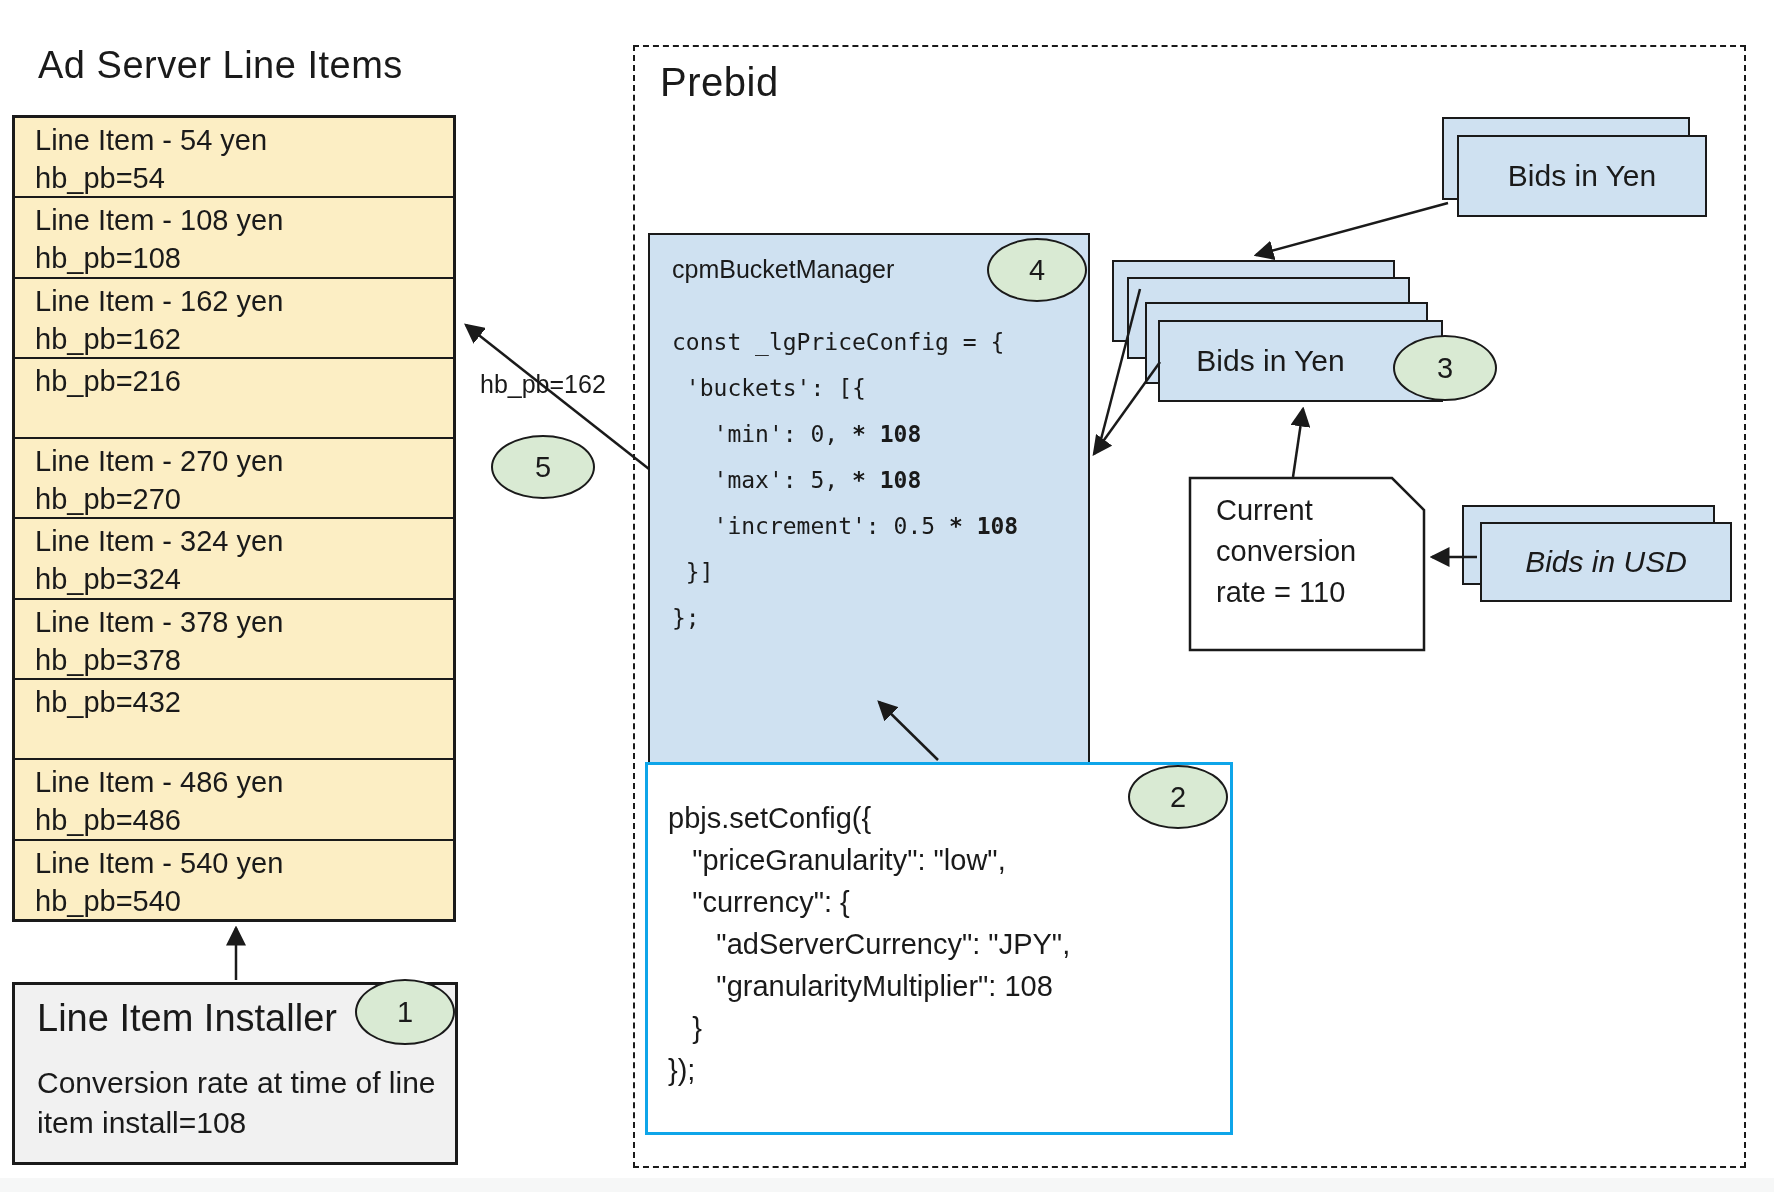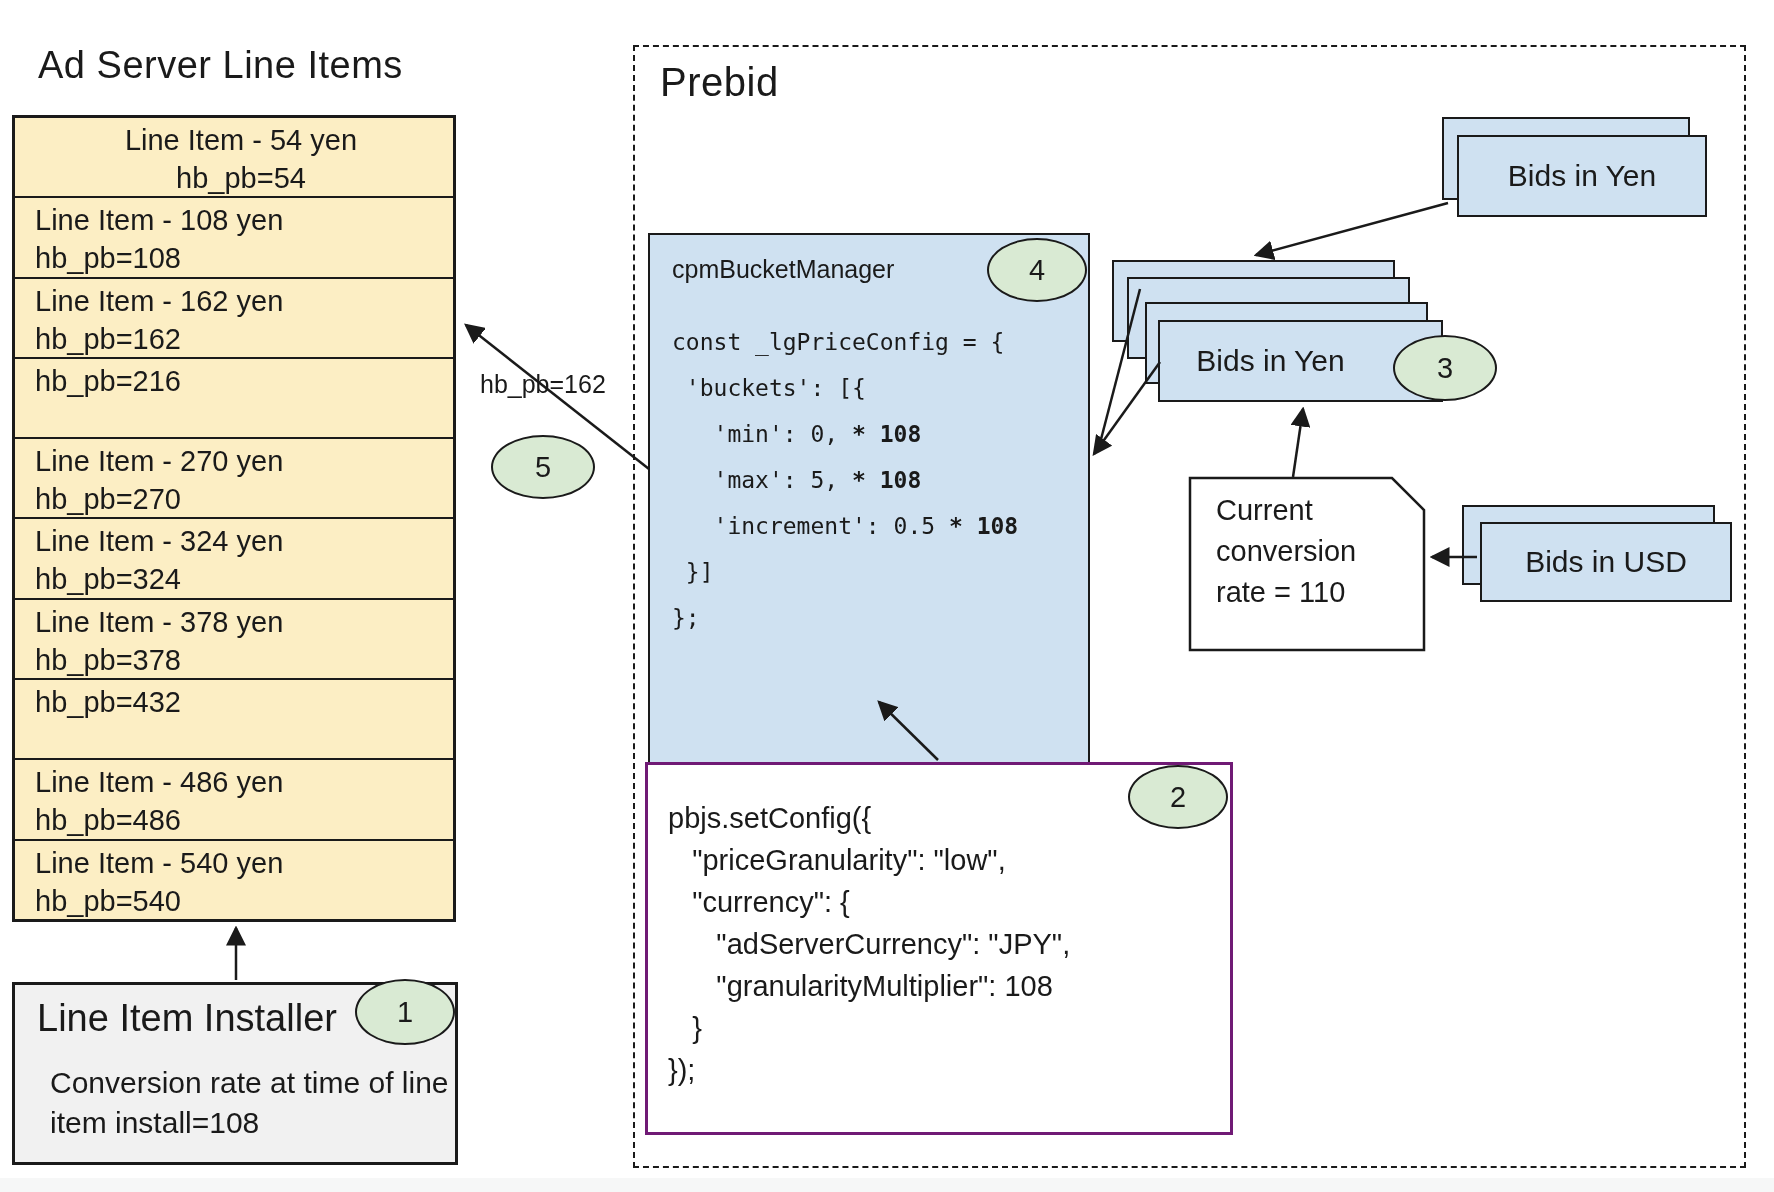--- a/index.html
+++ b/index.html
@@ -11,48 +11,48 @@
   
   .big-title{font-size:38px;letter-spacing:0.5px;}
   
   #li-table{
     left:12px;top:115px;width:444px;height:807px;
     background:#fceec4;border:3px solid #1a1a1a;
     display:flex;flex-direction:column;box-sizing:border-box;
   }
   .li-row{flex:1;border-top:2.5px solid #1a1a1a;padding:3px 6px 0 20px;
     font-size:29px;line-height:38px;overflow:hidden;}
-  .li-row:first-child{border-top:none;text-align:center;}
+  .li-row:first-child{border-top:none;}
   
   #installer{
     left:12px;top:982px;width:446px;height:183px;background:#f1f1f1;
     border:3px solid #1a1a1a;box-sizing:border-box;
   }
   #installer .inst-title{position:absolute;left:22px;top:12px;font-size:38px;}
-  #installer .inst-note{position:absolute;left:22px;top:78px;width:400px;font-size:30px;line-height:40px;margin-left:13px;}
+  #installer .inst-note{position:absolute;left:22px;top:78px;width:400px;font-size:30px;line-height:40px;}
   
   #prebid-frame{
     left:633px;top:45px;width:1113px;height:1123px;
     border:2.5px dashed #1a1a1a;box-sizing:border-box;
   }
   #prebid-title{left:660px;top:60px;font-size:40px;}
   
   #cpm-box{
     left:648px;top:233px;width:442px;height:560px;background:#cfe1f1;
     border:2.5px solid #1a1a1a;box-sizing:border-box;
   }
   #cpm-box .cpm-title{position:absolute;left:22px;top:20px;font-size:25px;}
   #cpm-code{position:absolute;left:22px;top:84px;font-family:"DejaVu Sans Mono",monospace;
     font-size:23px;}
   #cpm-code .code-line{white-space:pre;height:46px;line-height:46px;}
   .code-bold{font-weight:bold;}
   
   #pbjs-box{
     left:645px;top:762px;width:588px;height:373px;background:#ffffff;
-    border:3px solid #701a75;box-sizing:border-box;
+    border:3px solid #0ea5e9;box-sizing:border-box;
   }
   #pbjs-code{position:absolute;left:20px;top:32px;font-size:29px;}
   #pbjs-code .cfg-line{white-space:pre;height:42px;line-height:42px;}
   
   .card{
     background:#cfe1f1;border:2.5px solid #1a1a1a;box-sizing:border-box;
     display:flex;align-items:center;justify-content:center;font-size:30px;
   }
   
   .badge{
@@ -159,21 +159,21 @@
 
   <div class="abs card" style="left:1112px;top:260px;width:283px;height:82px;"></div>
   <div class="abs card" style="left:1127px;top:277px;width:283px;height:82px;"></div>
   <div class="abs card" style="left:1145px;top:302px;width:283px;height:82px;"></div>
   <div class="abs card" style="left:1158px;top:320px;width:285px;height:82px;padding-right:60px;">
     <span>Bids in Yen</span>
   </div>
   <div class="abs badge" style="left:1393px;top:335px;width:104px;height:66px;">3</div>
 
   <div class="abs card" style="left:1462px;top:505px;width:253px;height:80px;"></div>
-  <div class="abs card" style="left:1480px;top:522px;width:252px;height:80px;">
+  <div class="abs card" style="left:1480px;top:522px;width:252px;height:80px;font-style:italic;">
     <span>Bids in USD</span>
   </div>
 
   <svg id="wires" class="abs">
     <defs>
       <marker id="ah" markerWidth="8" markerHeight="8" refX="7" refY="4" orient="auto">
         <path d="M0,0 L8,4 L0,8 Z" fill="#1a1a1a"></path>
       </marker>
     </defs>
 

